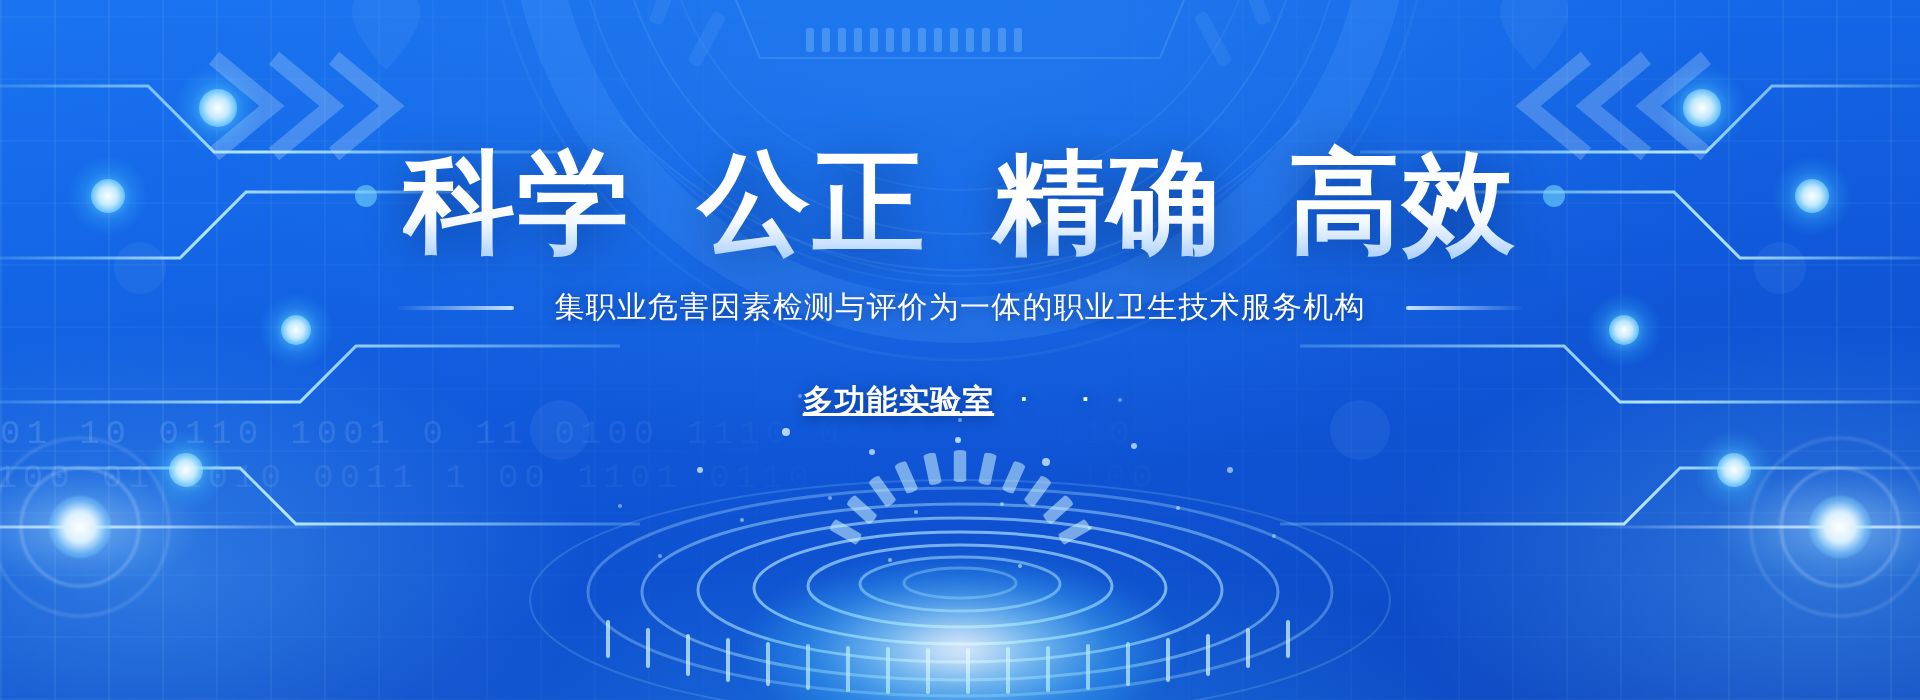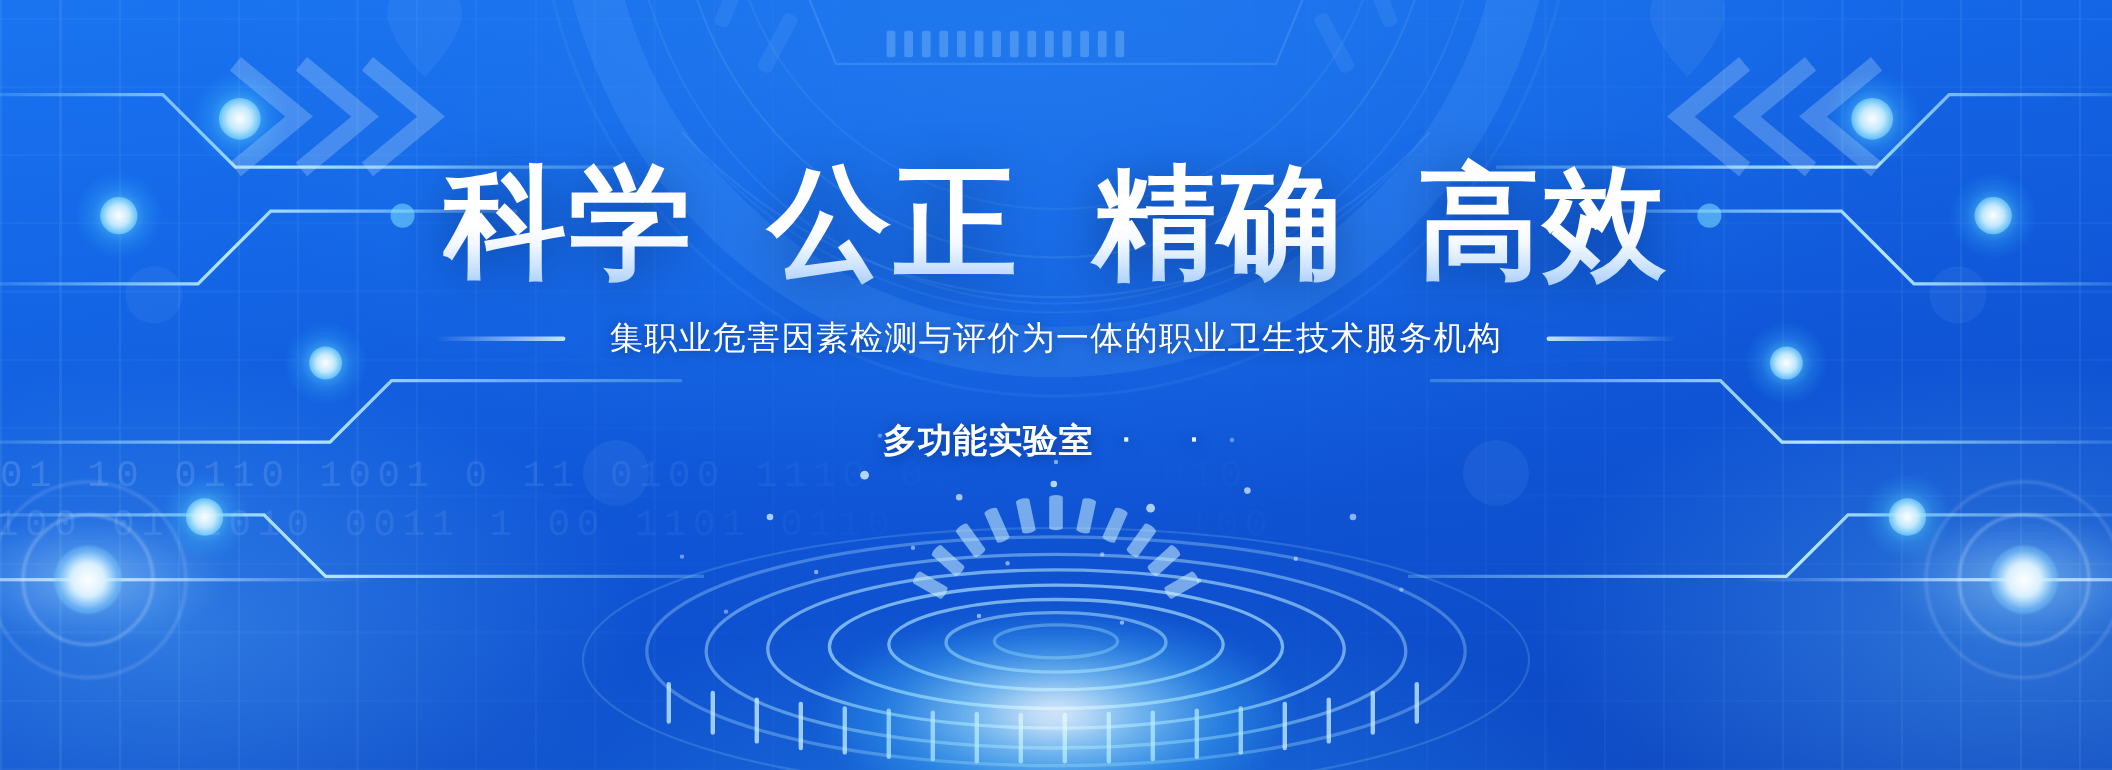--- a/index.html
+++ b/index.html
@@ -55,21 +55,21 @@
   .rule.right{background:linear-gradient(270deg,rgba(190,225,255,0) 0%,rgba(210,235,255,.95) 100%);}
   .subtitle{
     font-size:30px;color:#ffffff;letter-spacing:.04em;font-weight:400;
     text-shadow:0 2px 10px rgba(3,35,105,.55);
   }
   .tags{
     margin-top:52px;display:flex;align-items:center;
     font-size:31px;color:#ffffff;font-weight:600;letter-spacing:.03em;
     text-shadow:0 2px 12px rgba(3,35,105,.55);
   }
-  .tag{white-space:nowrap;}
+  .tag{white-space:nowrap;text-decoration:underline;}
   .dot-sep{
     margin:0 26px;font-size:26px;color:#eaf5ff;line-height:1;
     position:relative;top:-2px;
   }
 
   
   .flare{position:absolute;bottom:108px;width:300px;height:130px;pointer-events:none;}
   .flare.l{left:-70px;}
   .flare.r{right:-70px;}
   .flare .core{

